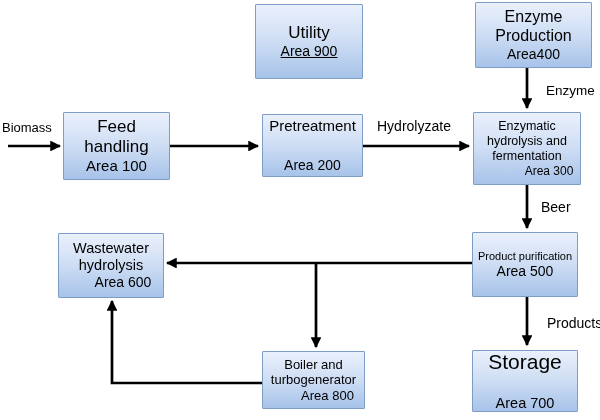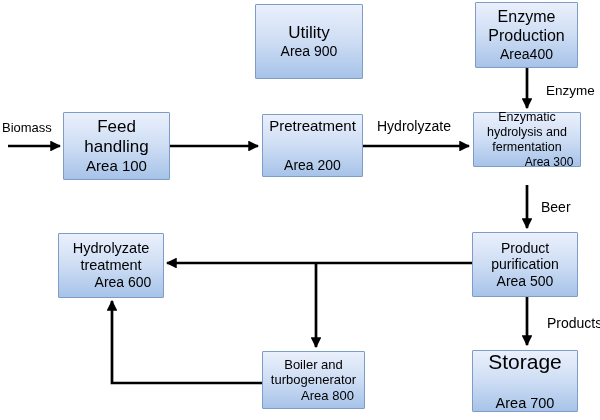--- a/index.html
+++ b/index.html
@@ -29,44 +29,44 @@
     border: 1px solid #7d9dc6;
     border-radius: 1px;
     line-height: 1.18;
     padding: 2px;
   }
   .box .name { display: block; }
   .box .area { display: block; }
 
   #box-utility              { left: 255px; top: 4px;   width: 108px; height: 75px; }
   #box-utility .name        { font-size: 17px; }
-  #box-utility .area        { font-size: 14px; }
+  #box-utility .area        { font-size: 14px; text-decoration: underline; }
 
-  #box-enzyme-production    { left: 475px; top: 2px;   width: 103px; height: 66px; }
+  #box-enzyme-production    { left: 475px; top: 2px;   width: 117px; height: 66px; }
   #box-enzyme-production .name { font-size: 16px; }
   #box-enzyme-production .area { font-size: 14px; }
 
   #box-feed-handling        { left: 63px;  top: 112px; width: 107px; height: 68px; }
   #box-feed-handling .name  { font-size: 17px; max-width: 80px; }
   #box-feed-handling .area  { font-size: 15px; }
 
   #box-pretreatment         { left: 262px; top: 114px; width: 101px; height: 63px; gap: 22px; }
   #box-pretreatment .name   { font-size: 15px; }
   #box-pretreatment .area   { font-size: 14px; }
 
-  #box-enzymatic-hydrolysis { left: 473px; top: 112px; width: 108px; height: 55px; }
+  #box-enzymatic-hydrolysis { left: 473px; top: 112px; width: 108px; height: 73px; }
   #box-enzymatic-hydrolysis .name { font-size: 12.5px; }
   #box-enzymatic-hydrolysis .area { font-size: 12px; margin-left: 44px; }
 
   #box-wastewater-treatment { left: 58px;  top: 233px; width: 106px; height: 65px; }
   #box-wastewater-treatment .name { font-size: 14.5px; }
   #box-wastewater-treatment .area { font-size: 14px; margin-left: 24px; }
 
   #box-product-purification { left: 472px; top: 232px; width: 106px; height: 65px; }
-  #box-product-purification .name { font-size: 14px; }
+  #box-product-purification .name { font-size: 11px; }
   #box-product-purification .area { font-size: 14px; }
 
   #box-boiler-turbogenerator { left: 262px; top: 351px; width: 103px; height: 58px; }
   #box-boiler-turbogenerator .name { font-size: 13px; }
   #box-boiler-turbogenerator .area { font-size: 13px; margin-left: 28px; }
 
   #box-storage              { left: 472px; top: 350px; width: 106px; height: 62px; gap: 20px; }
   #box-storage .name        { font-size: 21px; }
   #box-storage .area        { font-size: 14.5px; }
 
@@ -120,21 +120,21 @@
     <span class="name">Pretreatment</span>
     <span class="area">Area 200</span>
   </div>
 
   <div class="box" id="box-enzymatic-hydrolysis">
     <span class="name">Enzymatic hydrolysis and fermentation</span>
     <span class="area">Area 300</span>
   </div>
 
   <div class="box" id="box-wastewater-treatment">
-    <span class="name">Hydrolyzate treatment</span>
+    <span class="name">Wastewater hydrolysis</span>
     <span class="area">Area 600</span>
   </div>
 
   <div class="box" id="box-product-purification">
     <span class="name">Product purification</span>
     <span class="area">Area 500</span>
   </div>
 
   <div class="box" id="box-boiler-turbogenerator">
     <span class="name">Boiler and turbogenerator</span>

